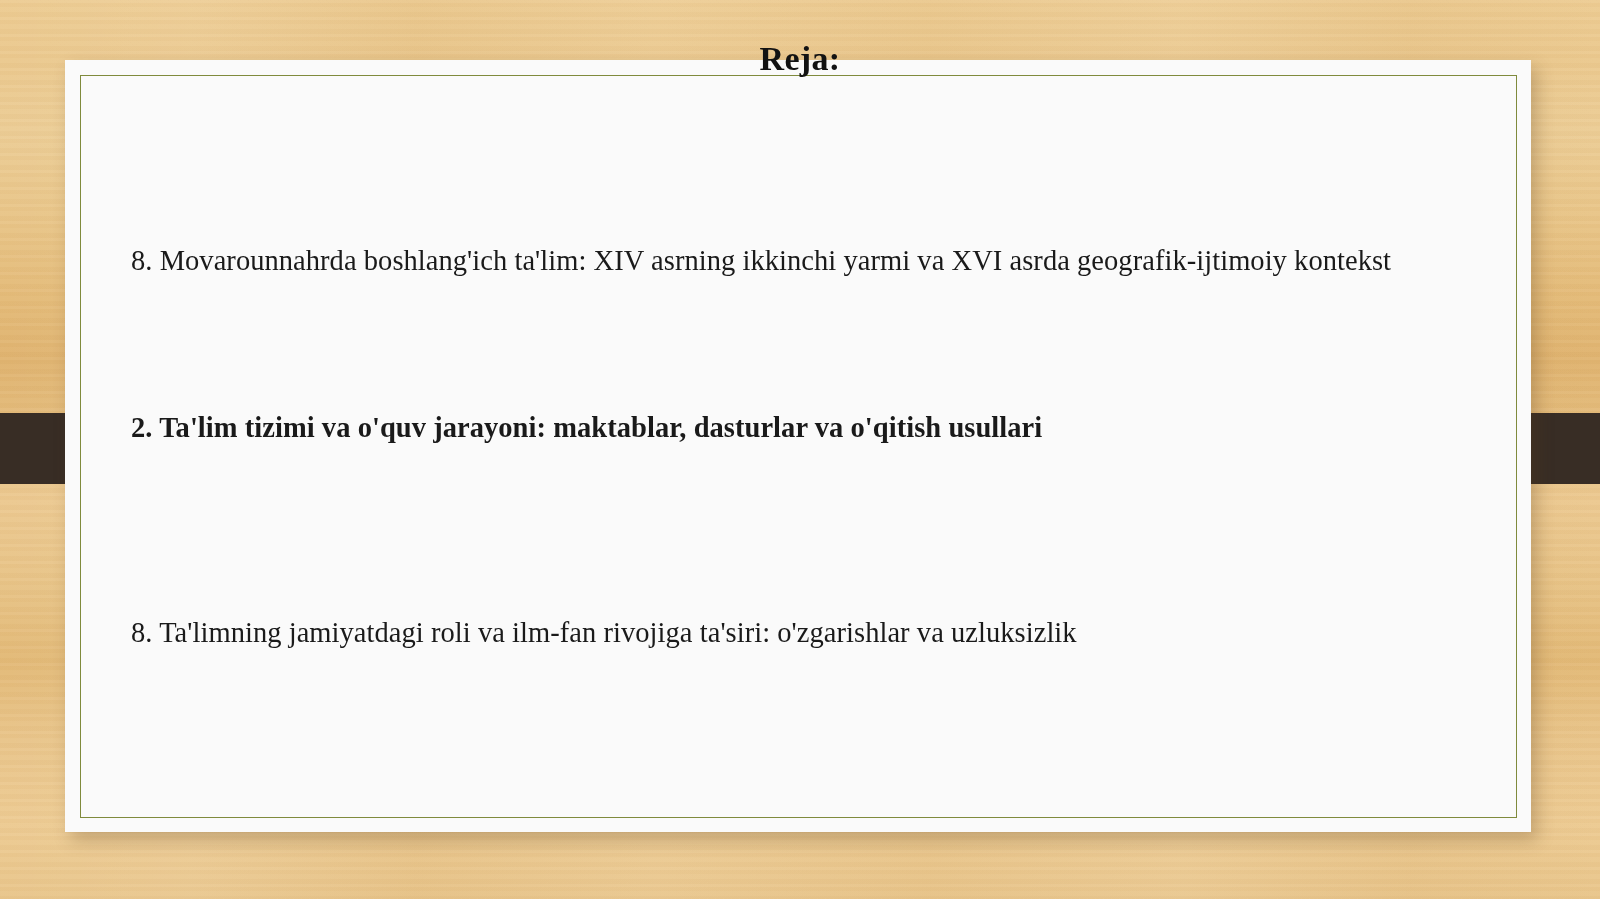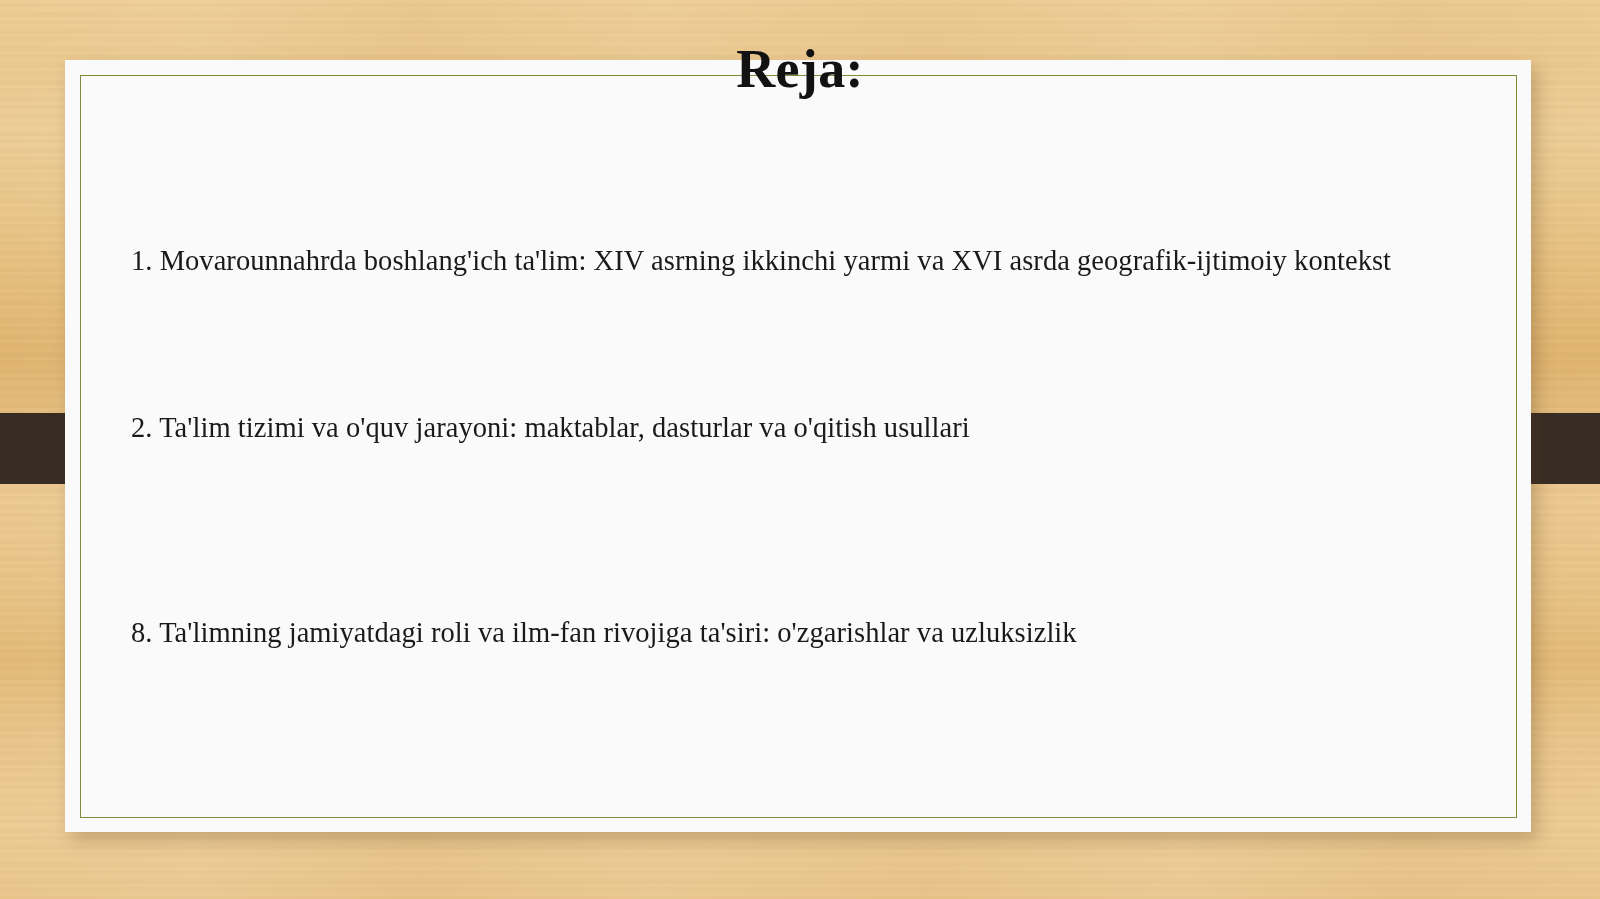--- a/index.html
+++ b/index.html
@@ -101,21 +101,21 @@
     border: 1.5px solid #7f8a3c;
   }
 
   
   .title {
     position: absolute;
     left: 0;
     right: 0;
     top: 41px;
     text-align: center;
-    font-size: 54px;
+    font-size: 34px;
     font-weight: bold;
     color: #121212;
     letter-spacing: 0.3px;
     line-height: 1.05;
     z-index: 5;
   }
 
   
   .content {
     position: absolute;
@@ -123,21 +123,21 @@
     top: 243px;
     width: 1288px;
   }
   .bullet {
     font-size: 28.5px;
     color: #1a1a1a;
     line-height: 1.28;
     letter-spacing: 0.05px;
   }
   .bullet.b1 { margin: 0; }
-  .bullet.b2 { margin: 131px 0 0 0; }
+  .bullet.b2 { margin: 131px 0 0 0; font-weight: bold; }
   .bullet.b3 { margin: 168px 0 0 0; }
 </style>
 </head>
 <body>
 
 <div class="slide">
 
   <div class="bg-base"></div>
   <div class="bg-grain"></div>
   <div class="bg-streaks"></div>
@@ -145,18 +145,18 @@
   <div class="side-bar left"></div>
   <div class="side-bar right"></div>
 
   <div class="card">
     <div class="card-inner-border"></div>
   </div>
 
   <div class="title">Reja:</div>
 
   <div class="content">
-    <p class="bullet b1">1. Movarounnahrda boshlang'ich ta'lim: XIV asrning ikkinchi yarmi va XVI asrda geografik-ijtimoiy kontekst</p>
+    <p class="bullet b1">8. Movarounnahrda boshlang'ich ta'lim: XIV asrning ikkinchi yarmi va XVI asrda geografik-ijtimoiy kontekst</p>
     <p class="bullet b2">2. Ta'lim tizimi va o'quv jarayoni: maktablar, dasturlar va o'qitish usullari</p>
     <p class="bullet b3">8. Ta'limning jamiyatdagi roli va ilm-fan rivojiga ta'siri: o'zgarishlar va uzluksizlik</p>
   </div>
 
 </div>
 
 </body></html>

